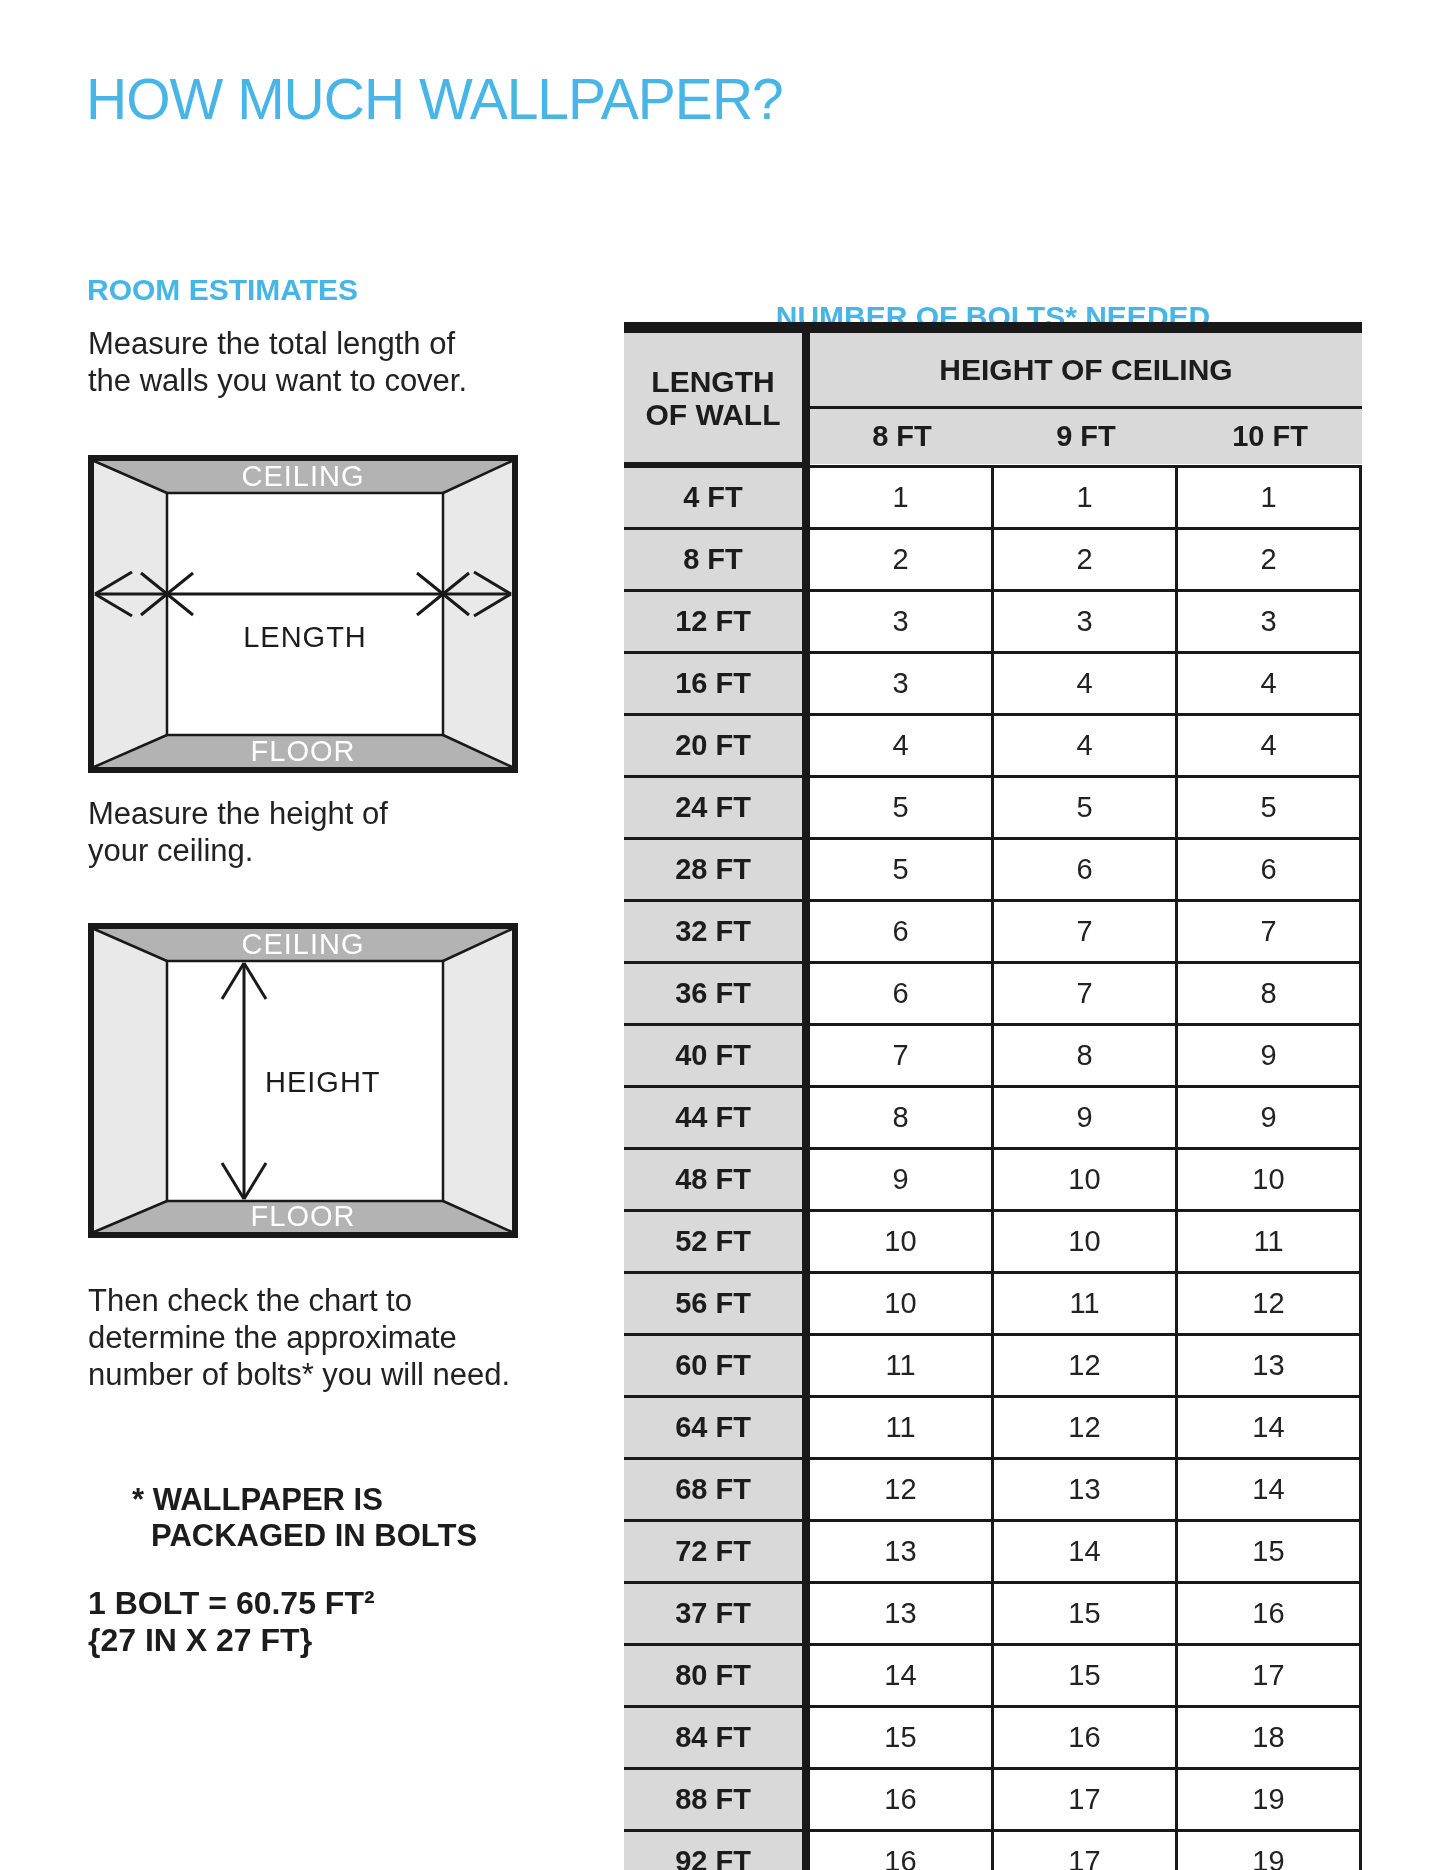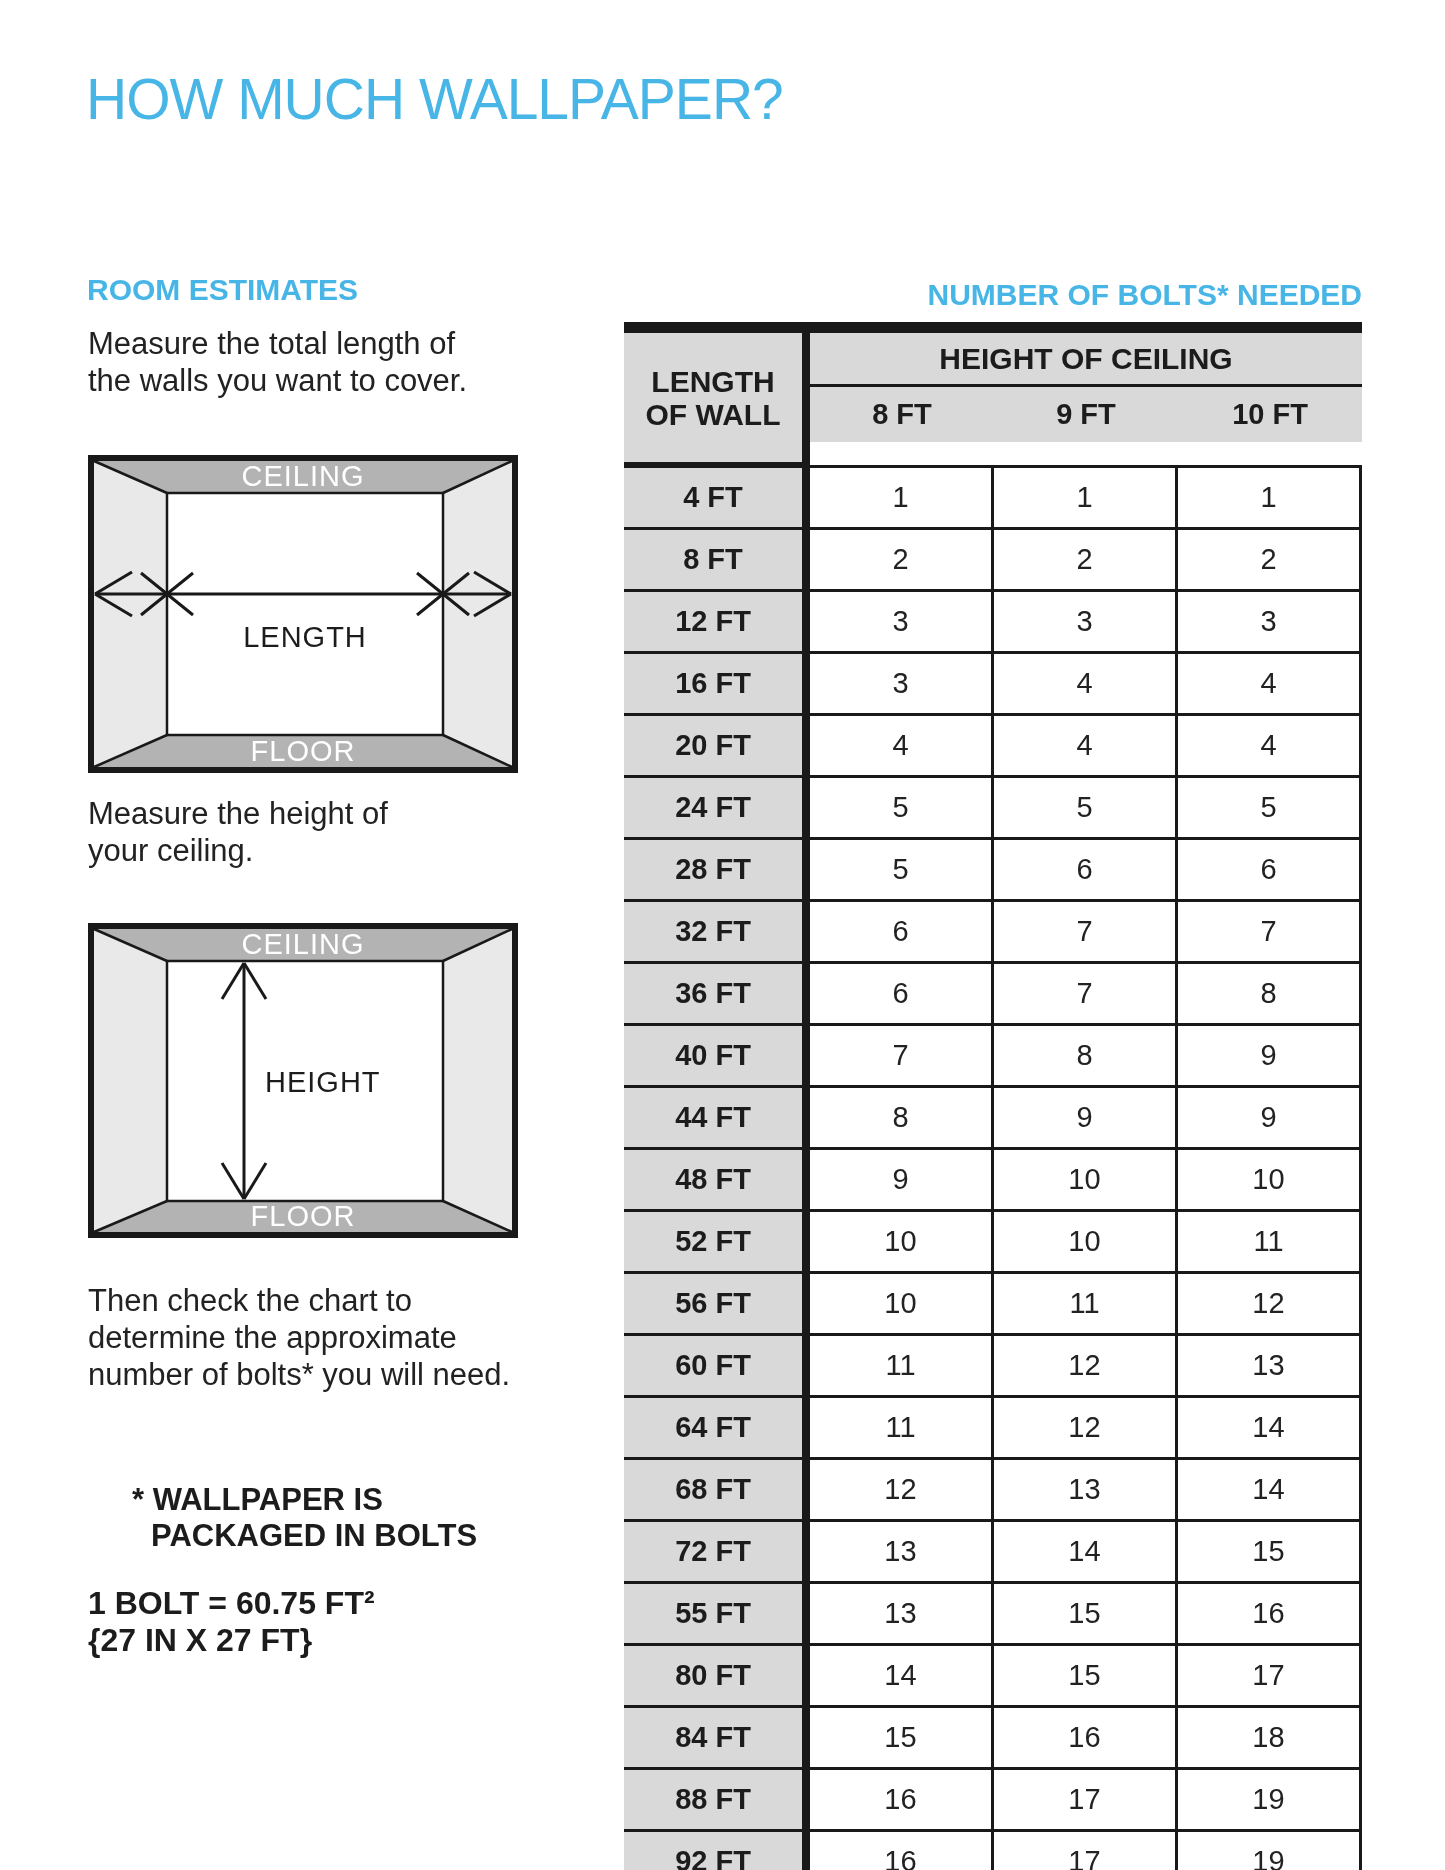--- a/index.html
+++ b/index.html
@@ -12,21 +12,21 @@
 
   
   .page-title {
     left:86px; top:66px; font-size:57px; font-weight:normal;
     letter-spacing:-1px; color:var(--accent);
   }
   .section-head {
     font-size:30px; font-weight:bold; color:var(--accent); letter-spacing:0px;
   }
   #room-estimates-head { left:87px; top:273px; }
-  #bolts-head { left:624px; top:278px; width:738px; text-align:right; }
+  #bolts-head { left:624px; top:300px; width:738px; text-align:center; }
 
   
   .body-text { font-size:31px; line-height:37px; color:#222222; }
   #para1 { left:88px; top:325px; }
   #para2 { left:88px; top:795px; }
   #para3 { left:88px; top:1282px; }
   .foot-bold { font-size:31px; line-height:36px; font-weight:bold; color:#1c1c1c; }
   #footnote { left:88px; top:1482px;margin-left:44px; }
   #footnote .hang { padding-left:19px; }
   #bolt-info { left:88px; top:1585px; font-size:32px; line-height:37px; }
@@ -42,21 +42,21 @@
   .topbar { height:11px; background:#191919; }
   .thead { display:flex; }
   .corner {
     width:186px; height:132px; background:#d9d9d9;
     border-right:8px solid #191919; border-bottom:3px solid #191919;
     display:flex; flex-direction:column; align-items:center; justify-content:center;
     font-weight:bold; font-size:30px; line-height:33px; color:#1c1c1c; text-align:center;
   }
   .colgroup { width:552px; }
   .grouphead {
-    height:54px; background:#d9d9d9; border-bottom:3px solid #191919;
+    height:76px; background:#d9d9d9; border-bottom:3px solid #191919;
     display:flex; align-items:center; justify-content:center;
     font-weight:bold; font-size:30px; color:#1c1c1c;
   }
   .subheads { display:flex; height:55px; background:#d9d9d9; border-bottom:0; }
   .subhead {
     width:184px; display:flex; align-items:center; justify-content:center;
     font-weight:bold; font-size:29px; color:#1c1c1c;
   }
   .tbody-sep { height:3px; background:#191919; width:738px; }
   .trow { display:flex; height:62px; border-bottom:3px solid #191919; }
@@ -284,21 +284,21 @@
           <div class="dcell">13</div>
           <div class="dcell">14</div>
         </div>
         <div class="trow">
           <div class="rlabel">72 FT</div>
           <div class="dcell">13</div>
           <div class="dcell">14</div>
           <div class="dcell">15</div>
         </div>
         <div class="trow">
-          <div class="rlabel">55 FT</div>
+          <div class="rlabel">37 FT</div>
           <div class="dcell">13</div>
           <div class="dcell">15</div>
           <div class="dcell">16</div>
         </div>
         <div class="trow">
           <div class="rlabel">80 FT</div>
           <div class="dcell">14</div>
           <div class="dcell">15</div>
           <div class="dcell">17</div>
         </div>

